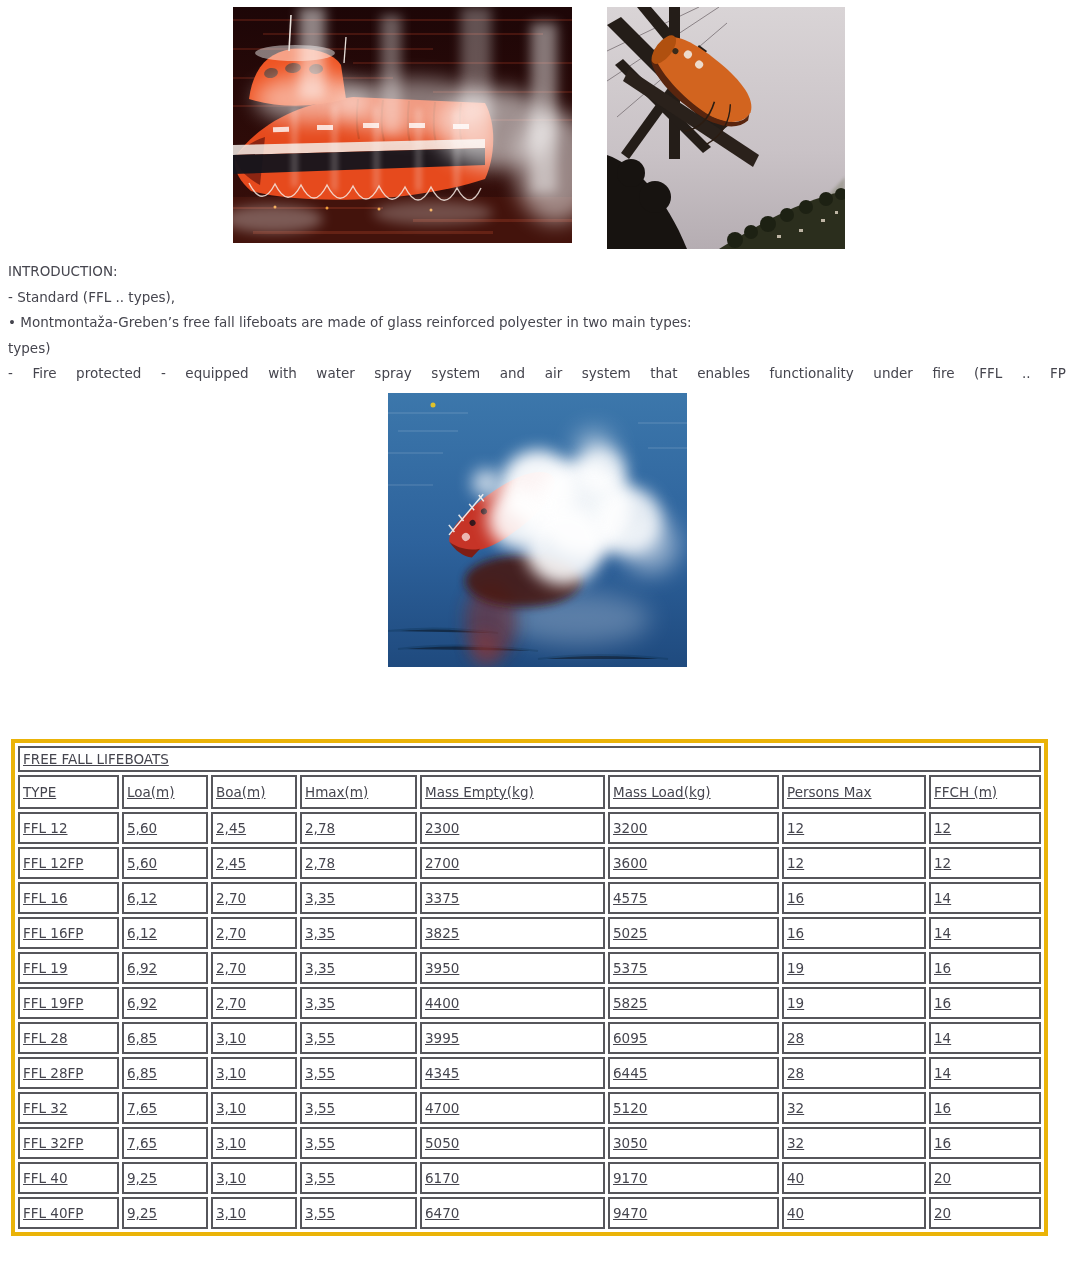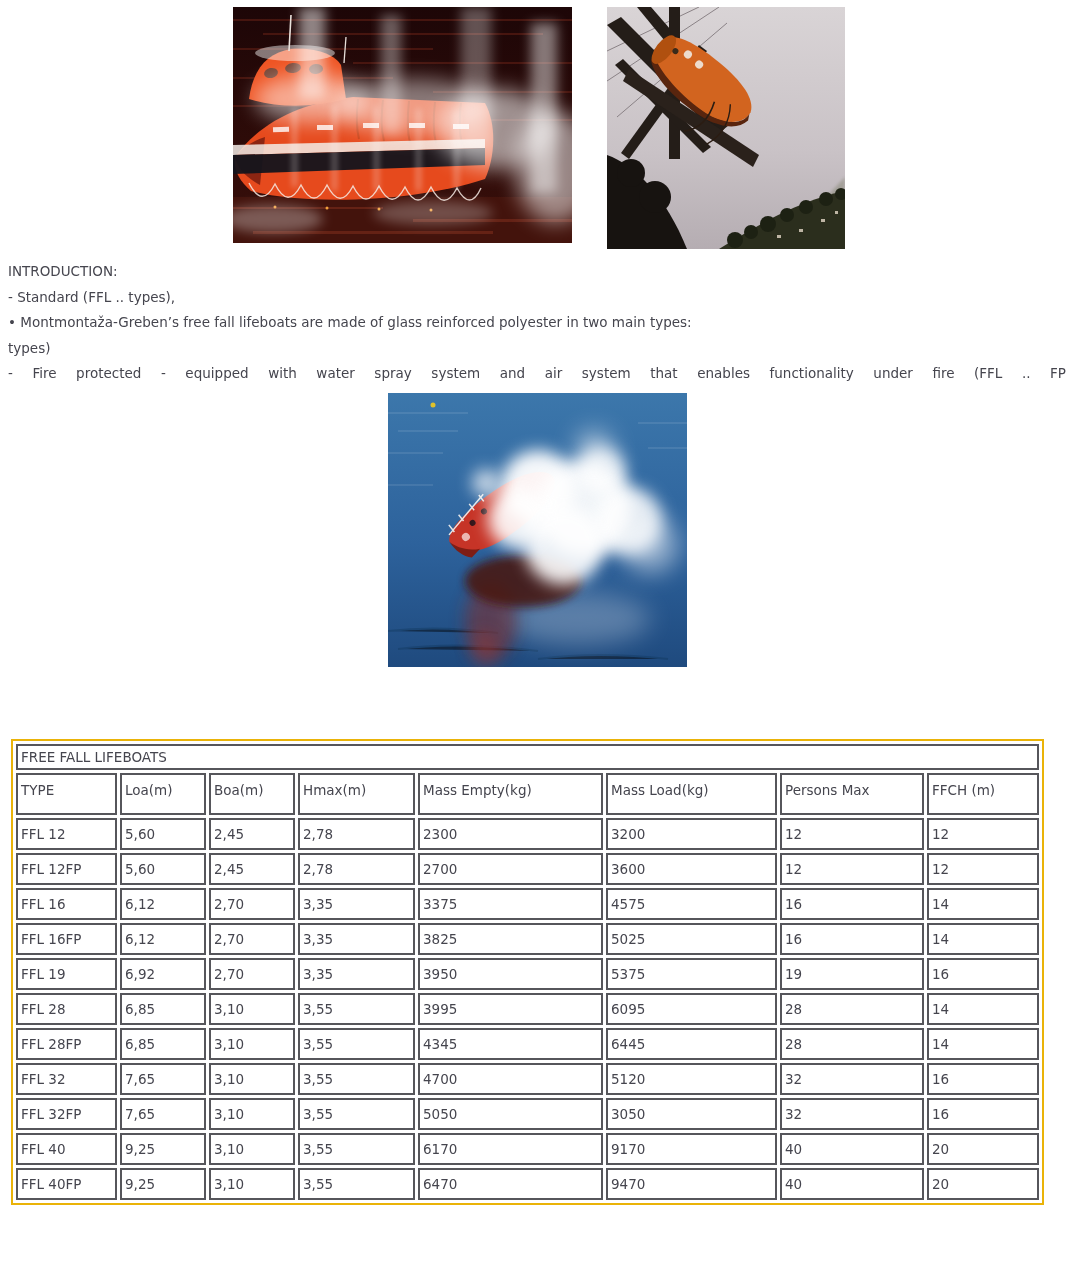--- a/index.html
+++ b/index.html
@@ -17,39 +17,40 @@
   
   .intro{margin:10px 10px 0 8px;font-size:13.5px;line-height:25.5px;}
   .intro .line{white-space:normal;}
   .justify-stretch{text-align:justify;text-align-last:justify;}
   
   .photo-3{width:299px;height:274px;margin:6px 0 0 388px;}
   
   .tablewrap{margin:72px 0 0 11px;}
   table.ffl{
     width:866px;
-    border:2px solid #eab308;
+    border:4px solid #eab308;
     border-collapse:separate;
     border-spacing:3px;
     table-layout:fixed;
     background:#ffffff;
+    text-decoration:underline;
   }
   table.ffl th, table.ffl td{
     border:2px solid #56565b;
     font-size:13.5px;
     font-weight:400;
     text-align:left;
     vertical-align:middle;
     padding:6px 2px 6px 3px;
     white-space:nowrap;
     overflow:hidden;
     color:#45454e;
   }
   table.ffl .title-cell{padding:3px 2px 3px 3px;}
-  table.ffl .head-row th{padding:7px 2px 15px 3px;}
+  table.ffl .head-row th{padding:7px 2px 7px 3px;}
 </style>
 </head>
 <body>
 
 <div class="top-row">
 
   <div class="photo photo-1" role="img" aria-label="Orange free fall lifeboat on dark water with water spray system running">
     <svg width="339" height="236" viewBox="0 0 339 236">
       <defs>
         <filter id="b3" x="-50%" y="-50%" width="200%" height="200%">
@@ -368,20 +369,30 @@
           <td>FFL 19</td>
           <td>6,92</td>
           <td>2,70</td>
           <td>3,35</td>
           <td>3950</td>
           <td>5375</td>
           <td>19</td>
           <td>16</td>
         </tr>
         <tr>
+          <td>FFL 19FP</td>
+          <td>6,92</td>
+          <td>2,70</td>
+          <td>3,35</td>
+          <td>4400</td>
+          <td>5825</td>
+          <td>19</td>
+          <td>16</td>
+        </tr>
+        <tr>
           <td>FFL 28</td>
           <td>6,85</td>
           <td>3,10</td>
           <td>3,55</td>
           <td>3995</td>
           <td>6095</td>
           <td>28</td>
           <td>14</td>
         </tr>
         <tr>

